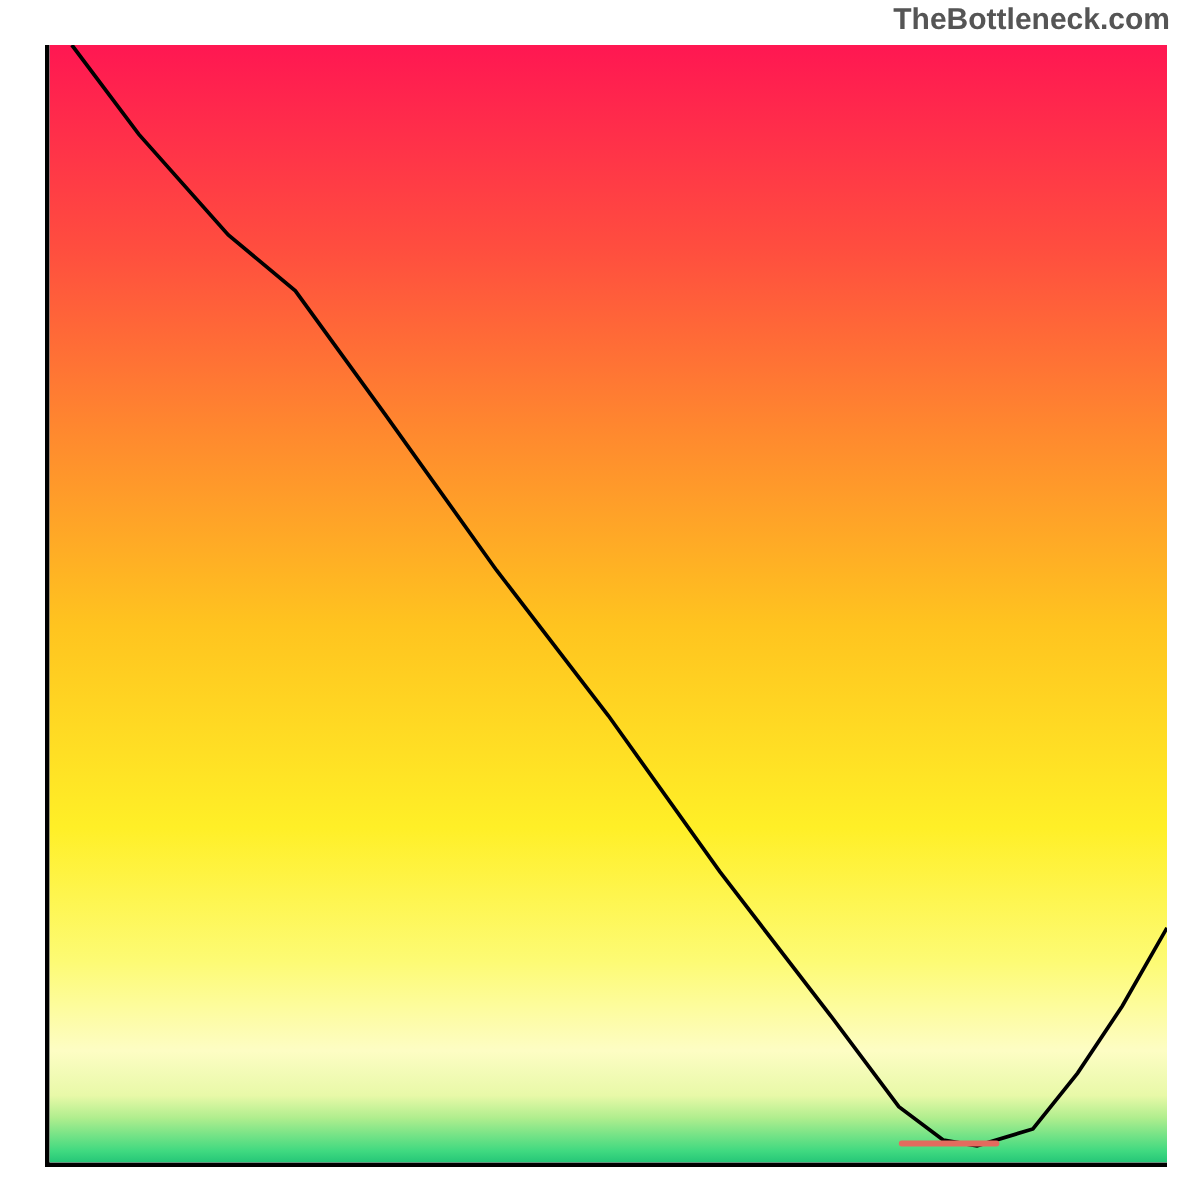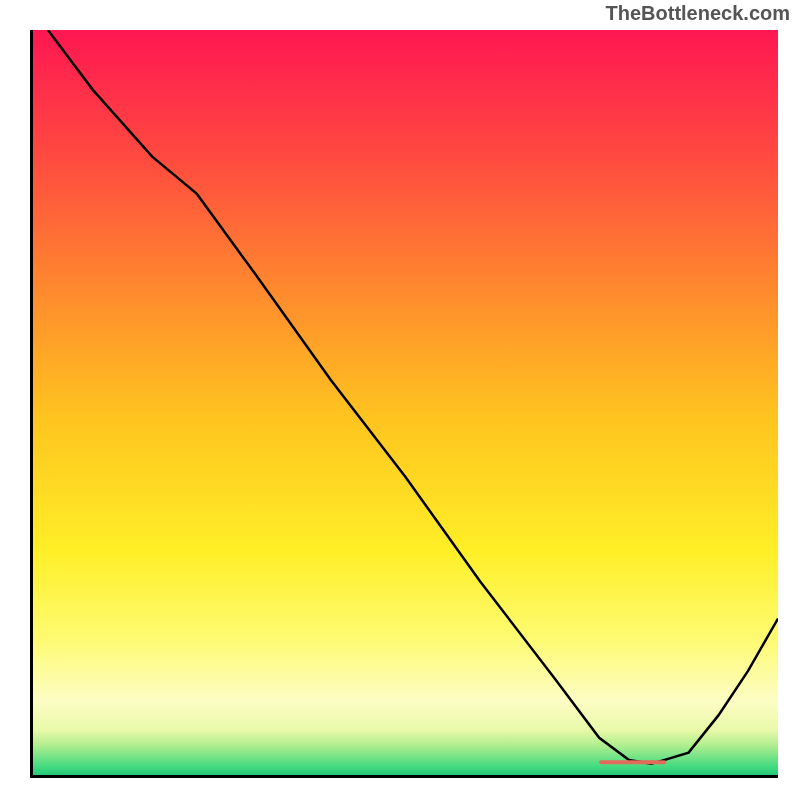--- a/index.html
+++ b/index.html
@@ -12,21 +12,21 @@
     position: relative;
   }
   .container {
     width: 800px;
     height: 800px;
     position: relative;
   }
   .watermark {
     position: absolute;
     top: 2px;
-    right: 10px;
+    right: 20px;
     font-size: 20px;
     font-weight: bold;
     color: #555555;
   }
   .plot-area {
     position: absolute;
     left: 30px;
     top: 30px;
     width: 745px;
     height: 745px;

